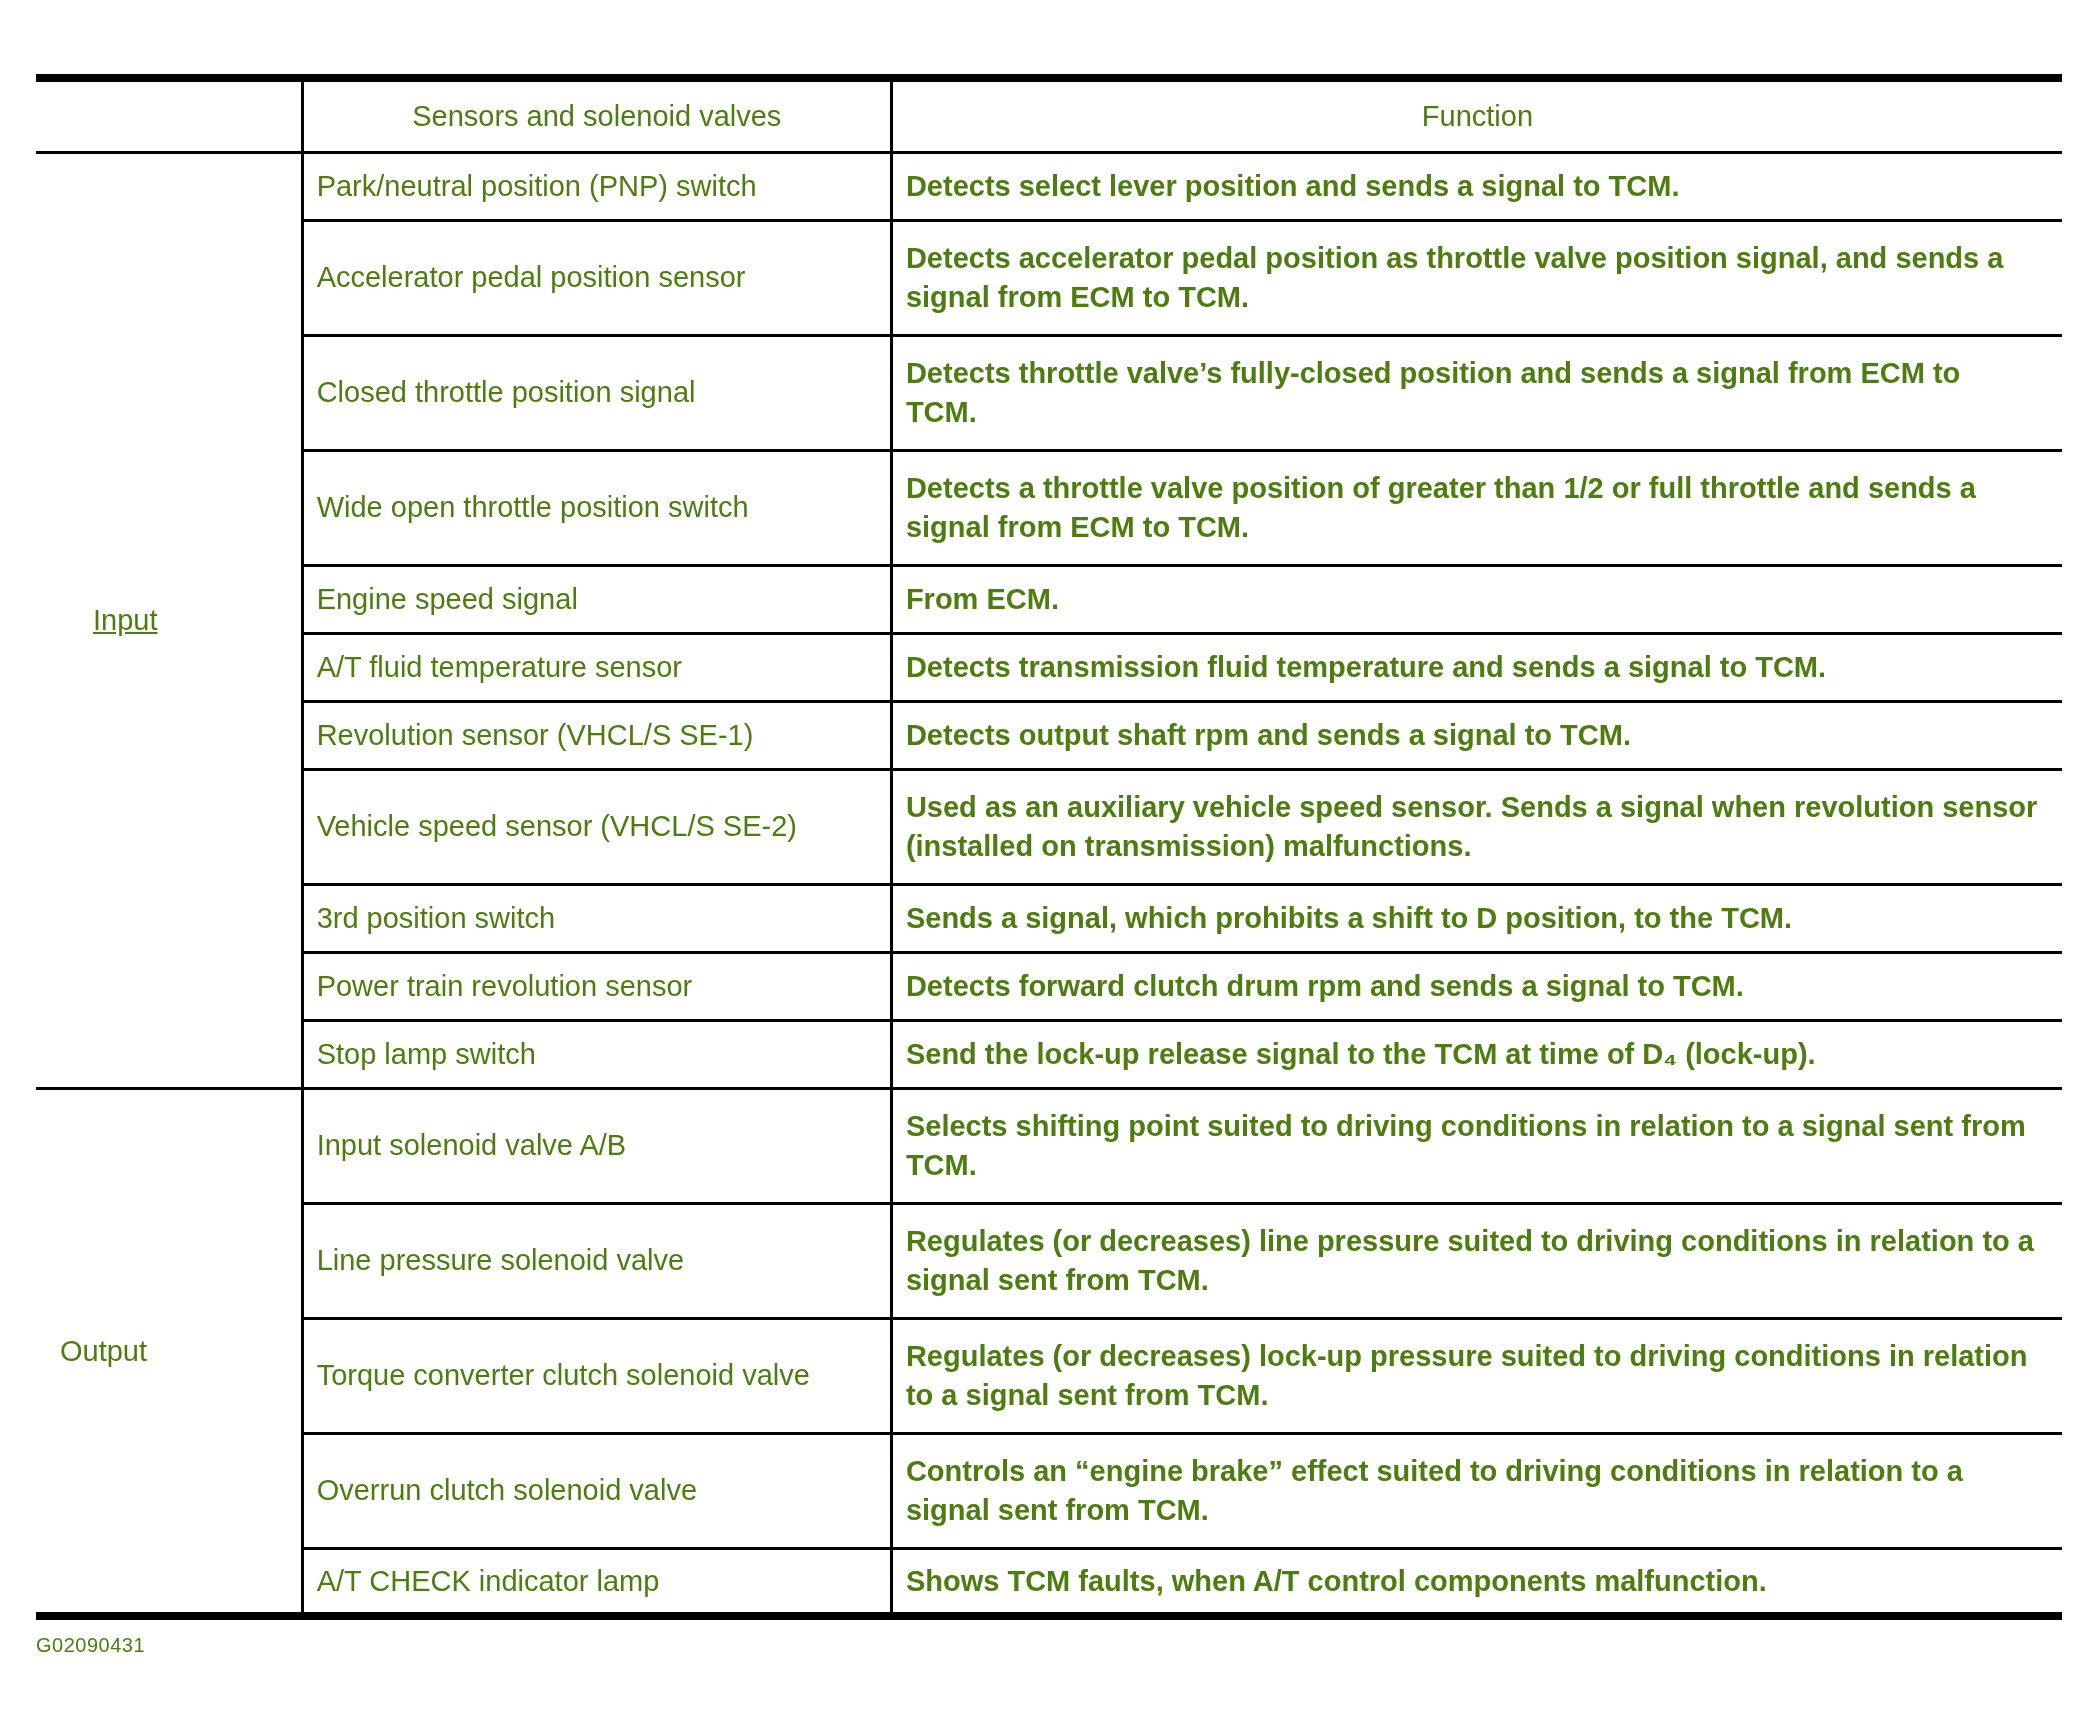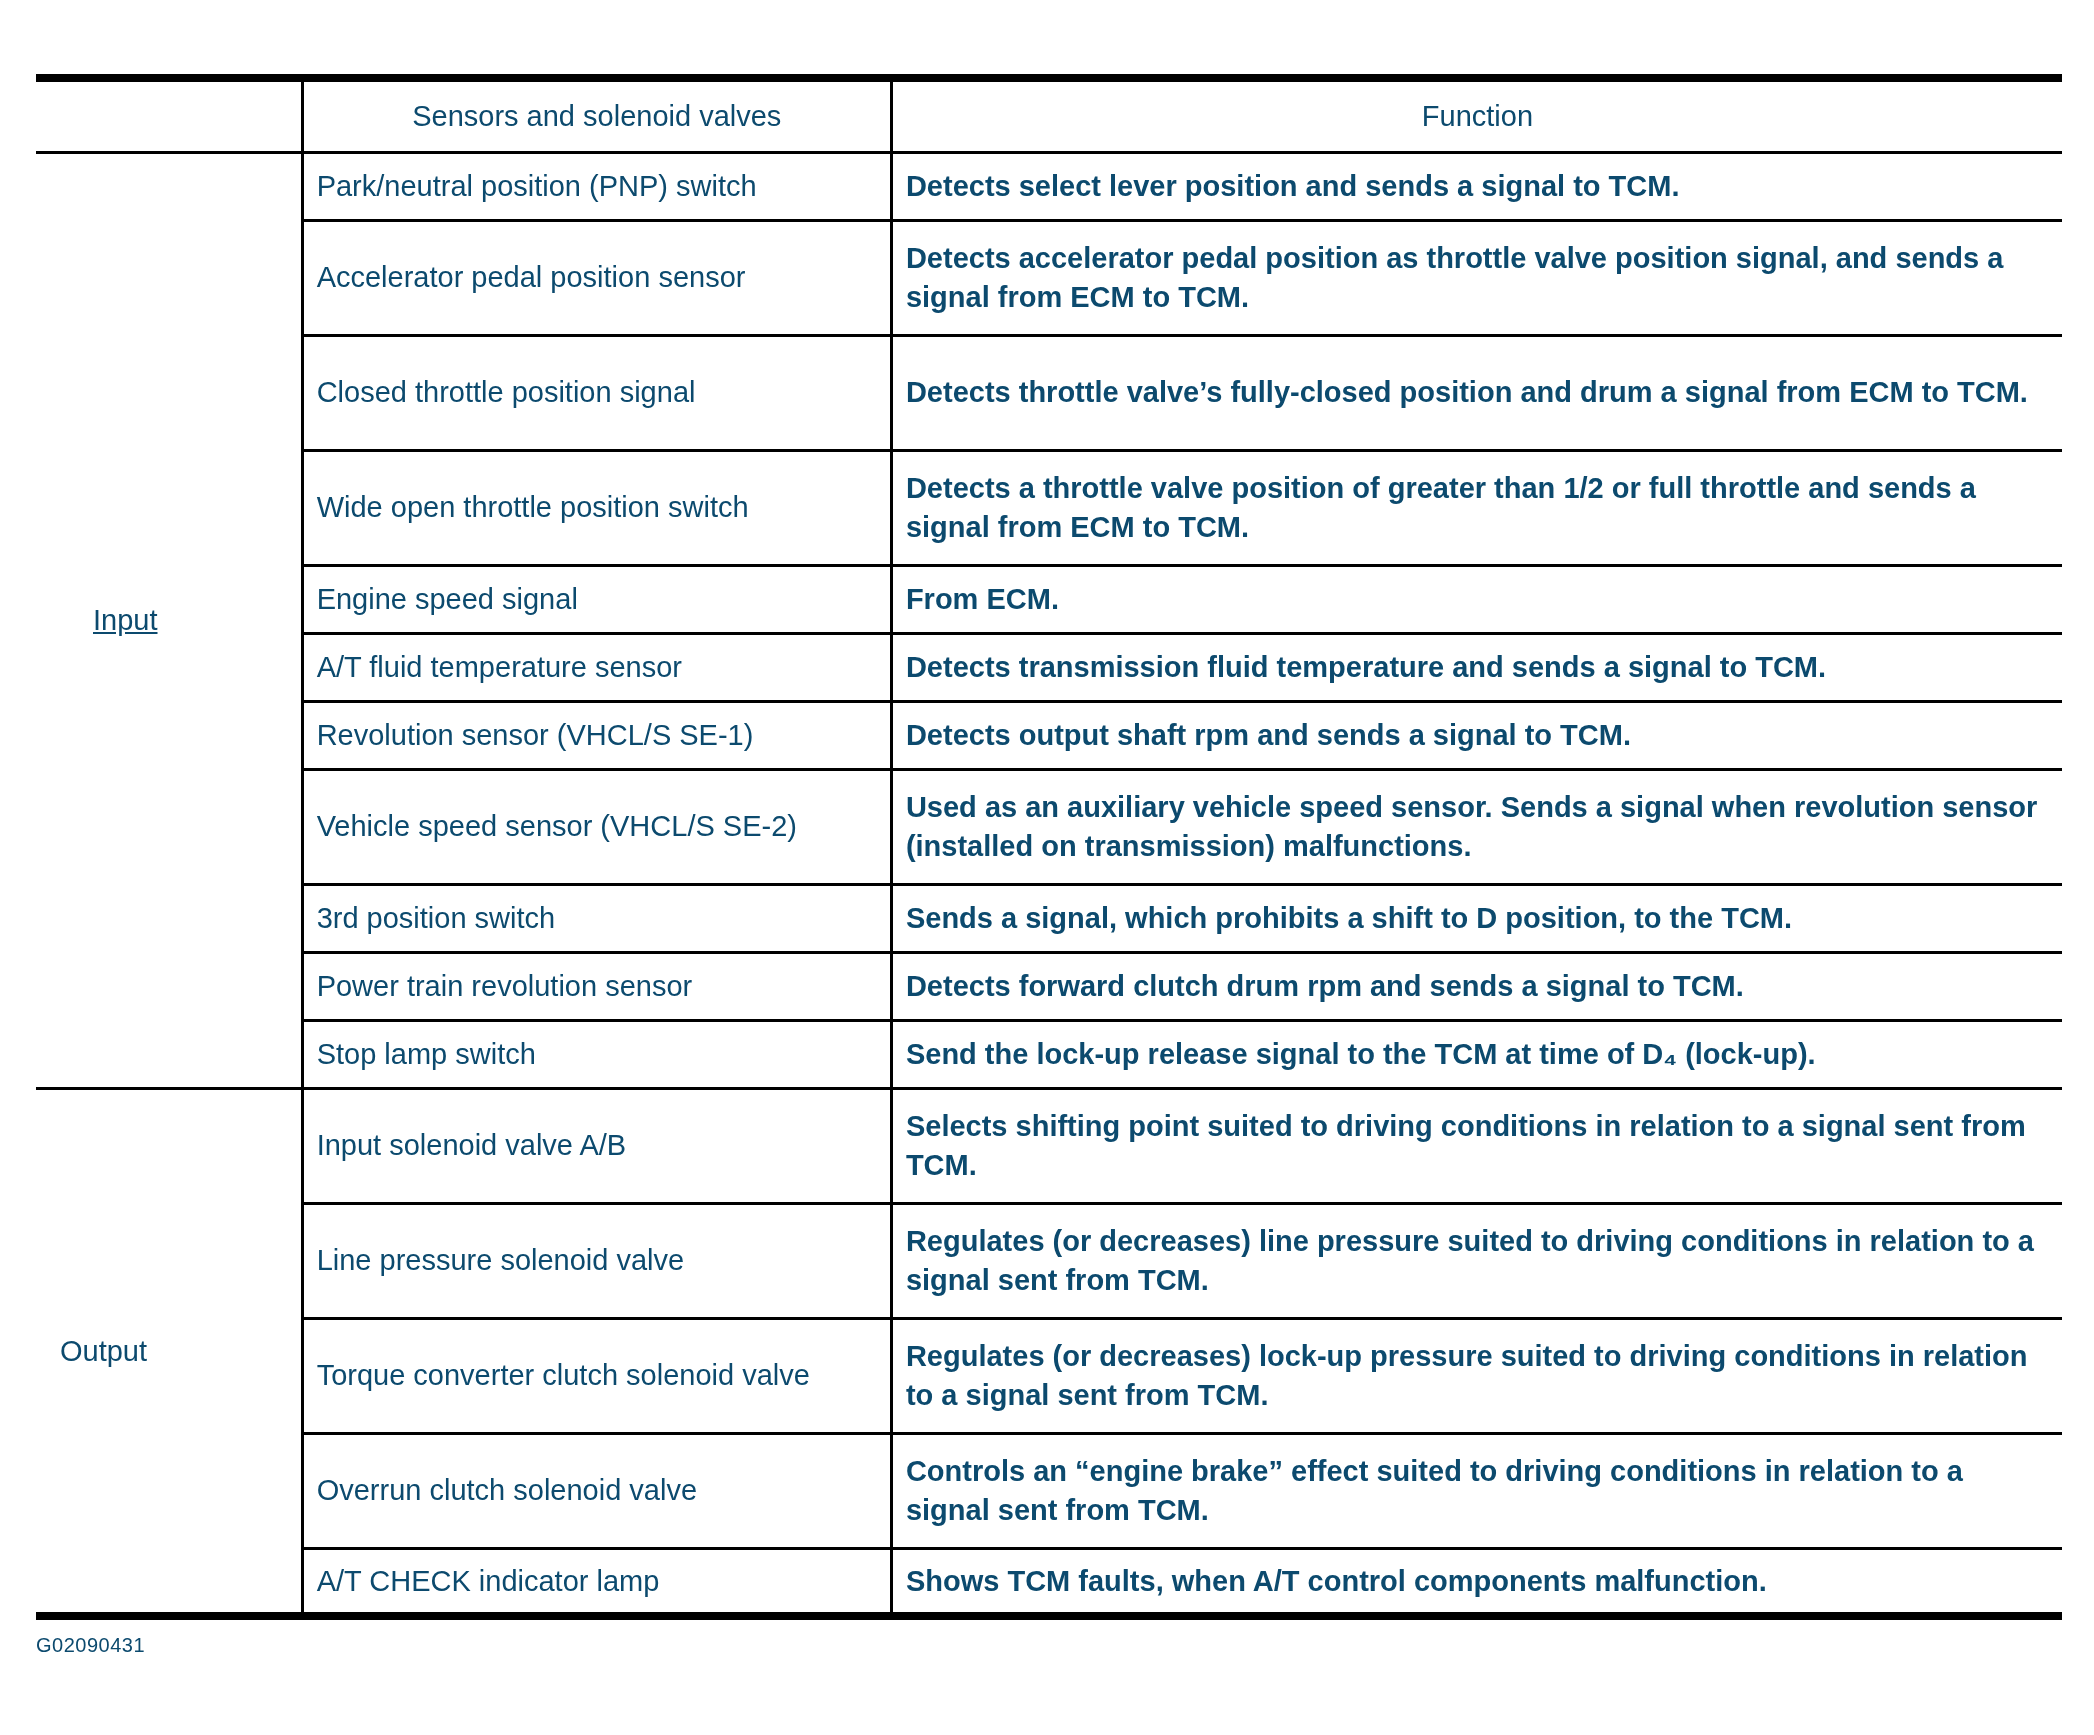--- a/index.html
+++ b/index.html
@@ -6,21 +6,21 @@
     margin: 0;
     padding: 0;
     background: #ffffff;
   }
   .page {
     position: relative;
     width: 2095px;
     height: 1736px;
     background: #ffffff;
     font-family: "Liberation Sans", "DejaVu Sans", sans-serif;
-    color: #0c4a6e;
+    color: #4d7c0f;
   }
   table.spec {
     position: absolute;
     left: 36px;
     top: 74px;
     width: 2026px;
     border-collapse: collapse;
     table-layout: fixed;
     border-top: 8px solid #000;
     border-bottom: 8px solid #000;
@@ -87,21 +87,21 @@
       <td class="group input" rowspan="11">Input</td>
       <td class="sensor">Park/neutral position (PNP) switch</td>
       <td class="function edge-r">Detects select lever position and sends a signal to TCM.</td>
     </tr>
     <tr class="r2">
       <td class="sensor">Accelerator pedal position sensor</td>
       <td class="function edge-r">Detects accelerator pedal position as throttle valve position signal, and sends a signal from ECM to TCM.</td>
     </tr>
     <tr class="r2">
       <td class="sensor">Closed throttle position signal</td>
-      <td class="function edge-r">Detects throttle valve’s fully-closed position and drum a signal from ECM to TCM.</td>
+      <td class="function edge-r">Detects throttle valve’s fully-closed position and sends a signal from ECM to TCM.</td>
     </tr>
     <tr class="r2">
       <td class="sensor">Wide open throttle position switch</td>
       <td class="function edge-r">Detects a throttle valve position of greater than 1/2 or full throttle and sends a signal from ECM to TCM.</td>
     </tr>
     <tr class="r1">
       <td class="sensor">Engine speed signal</td>
       <td class="function edge-r">From ECM.</td>
     </tr>
     <tr class="r1">

